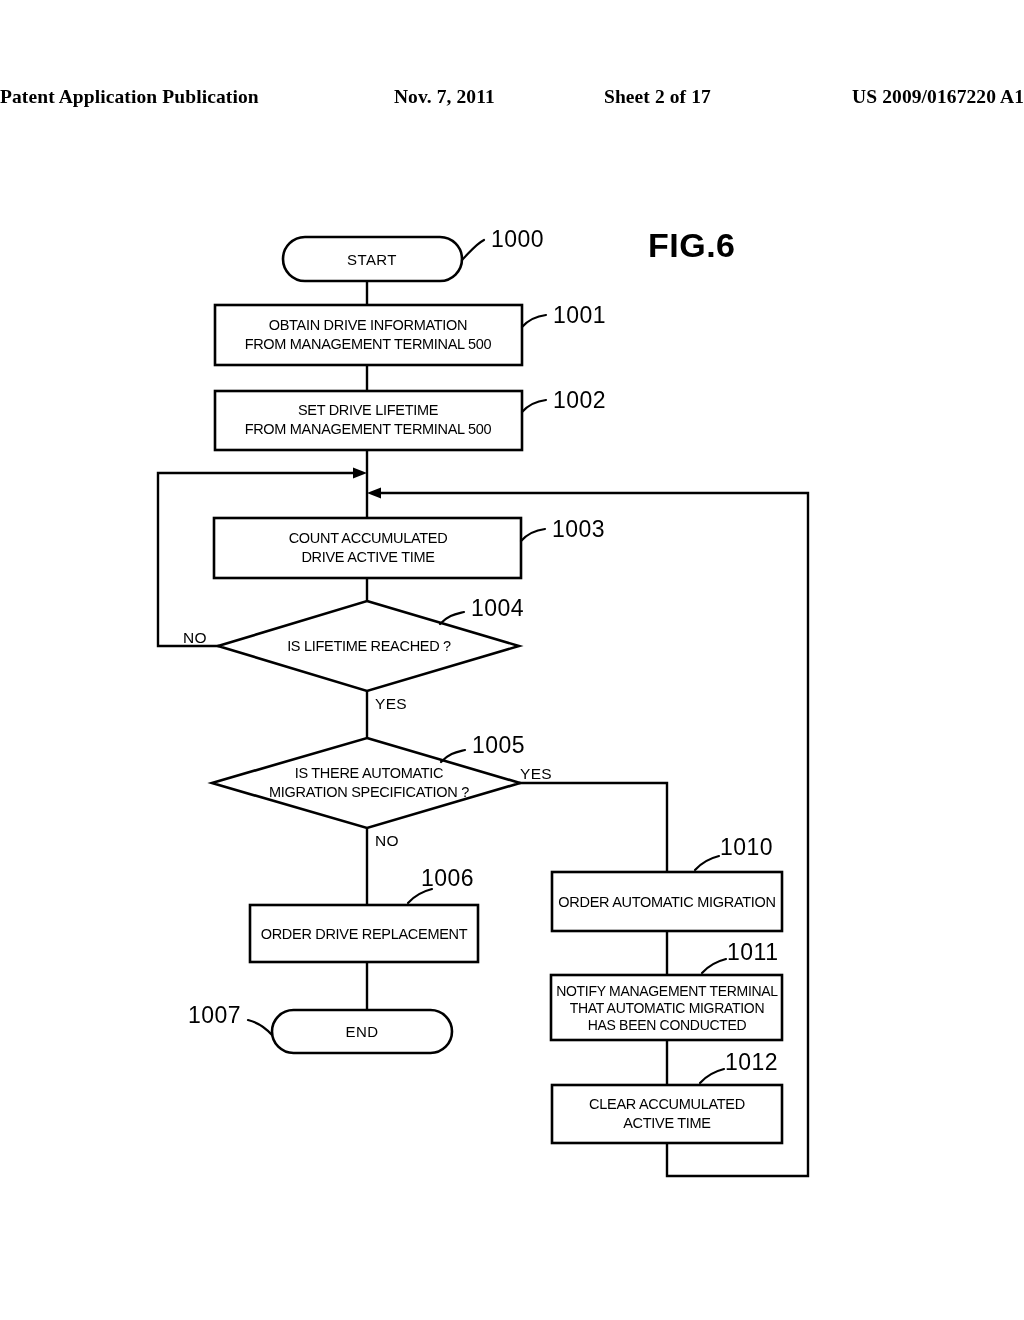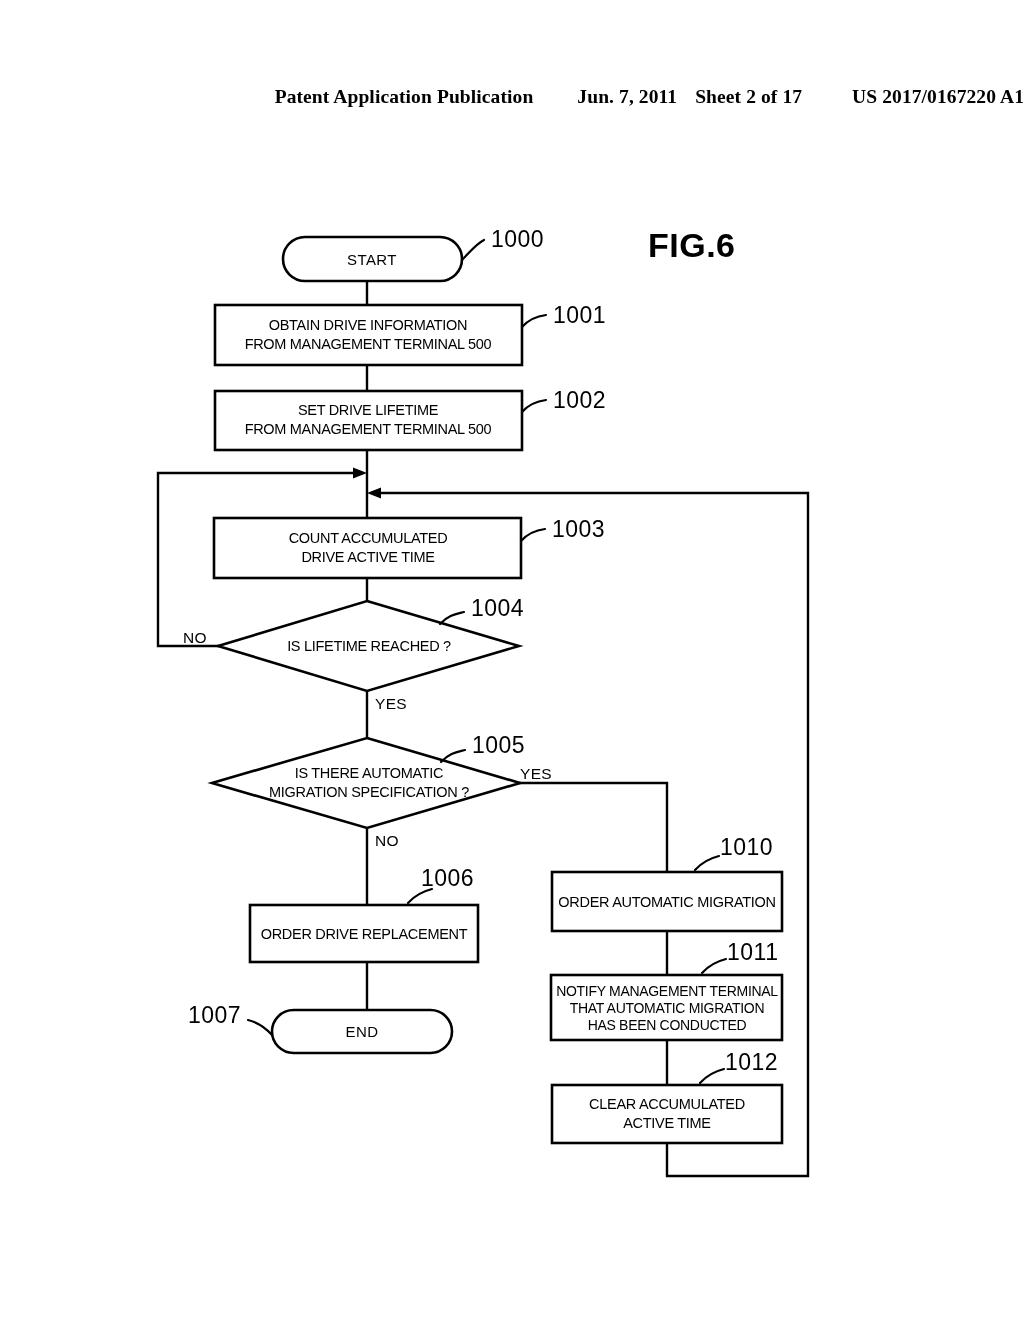--- a/index.html
+++ b/index.html
@@ -21,21 +21,21 @@
   }
   
   .pub-header {
     position: absolute;
     top: 86px;
     left: 0;
     width: 1024px;
     height: 26px;
     display: flex;
     align-items: baseline;
-    justify-content: flex-end;
+    justify-content: space-between;
     font-family: "Liberation Serif", serif;
     font-weight: bold;
     font-size: 19.5px;
     color: #000000;
     letter-spacing: 0.1px;
     white-space: nowrap;
   }
   .pub-header .h-title { margin-right: 44px; }
   .pub-header .h-date  { margin-right: 18px; }
   .pub-header .h-sheet { margin-right: 50px; }
@@ -116,23 +116,23 @@
     letter-spacing: 0.5px;
   }
 </style>
 </head>
 <body>
 
 <div class="page">
 
   <div class="pub-header">
     <span class="h-title">Patent Application Publication</span>
-    <span class="h-date">Jun. 7, 2011</span>
+    <span class="h-date">Nov. 7, 2011</span>
     <span class="h-sheet">Sheet 2 of 17</span>
-    <span class="h-num">US 2017/0167220 A1</span>
+    <span class="h-num">US 2009/0167220 A1</span>
   </div>
 
   <div class="figure">
     <svg class="flow" viewBox="0 0 1024 1320" xmlns="http://www.w3.org/2000/svg">
 
       <path class="conn" d="M367,280 L367,305"></path>
 
       <path class="conn" d="M367,365 L367,391"></path>
 
       <path class="conn" d="M367,450 L367,518"></path>

